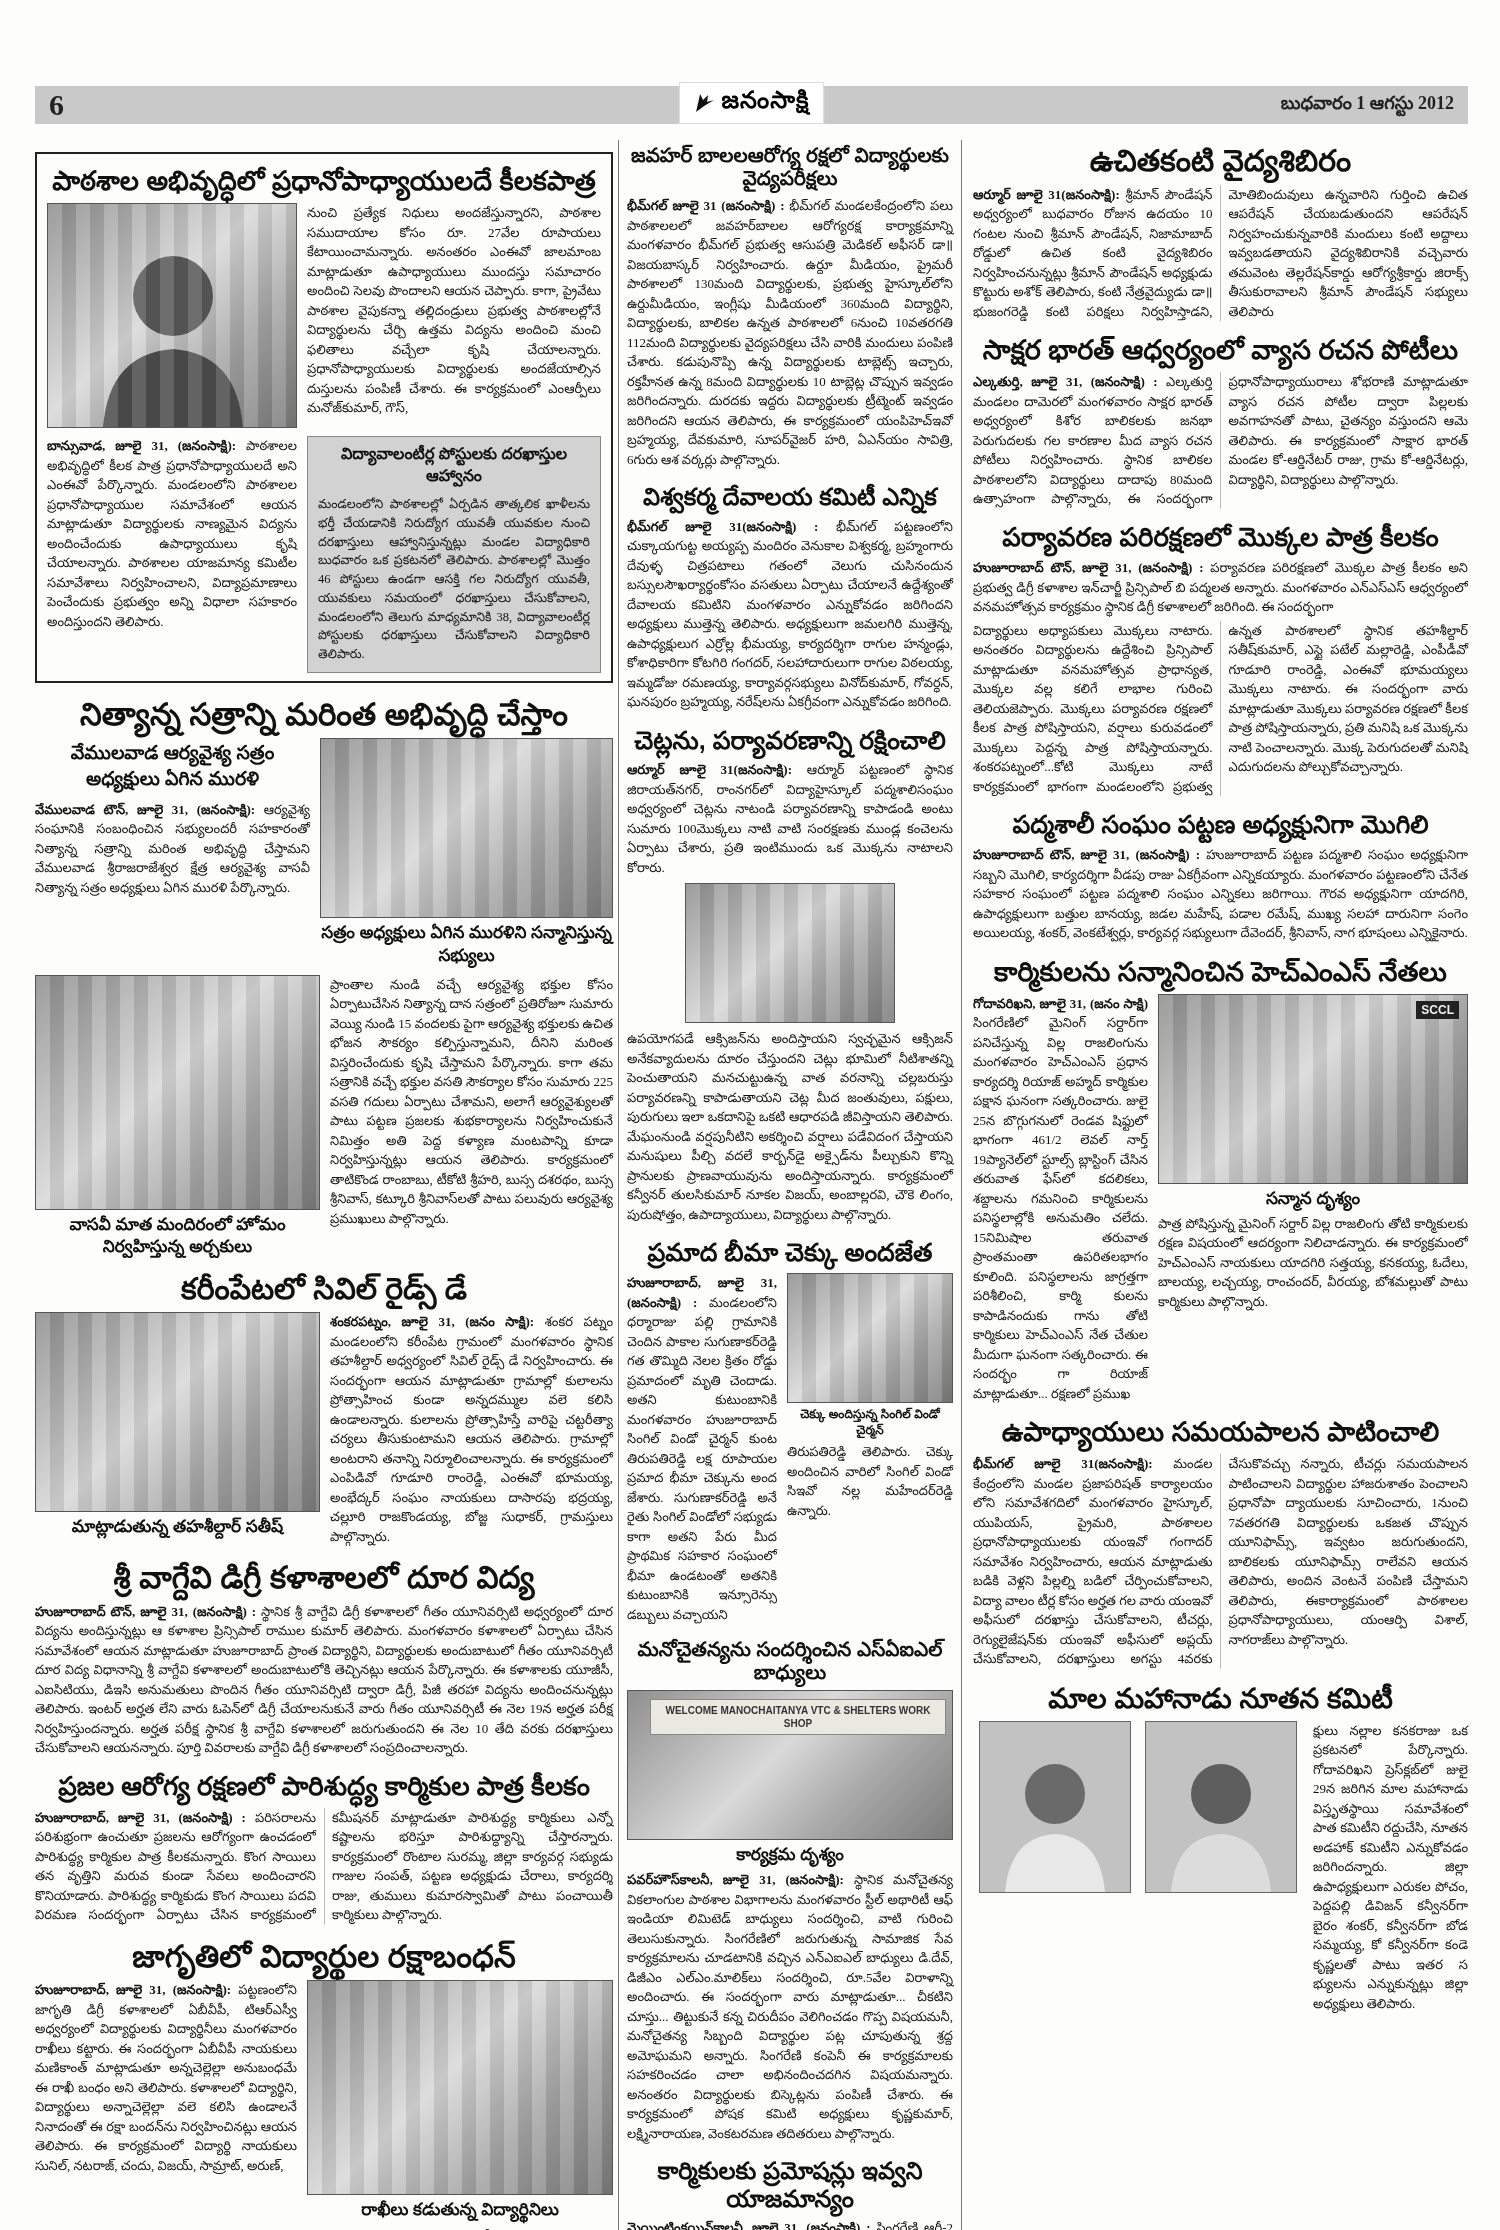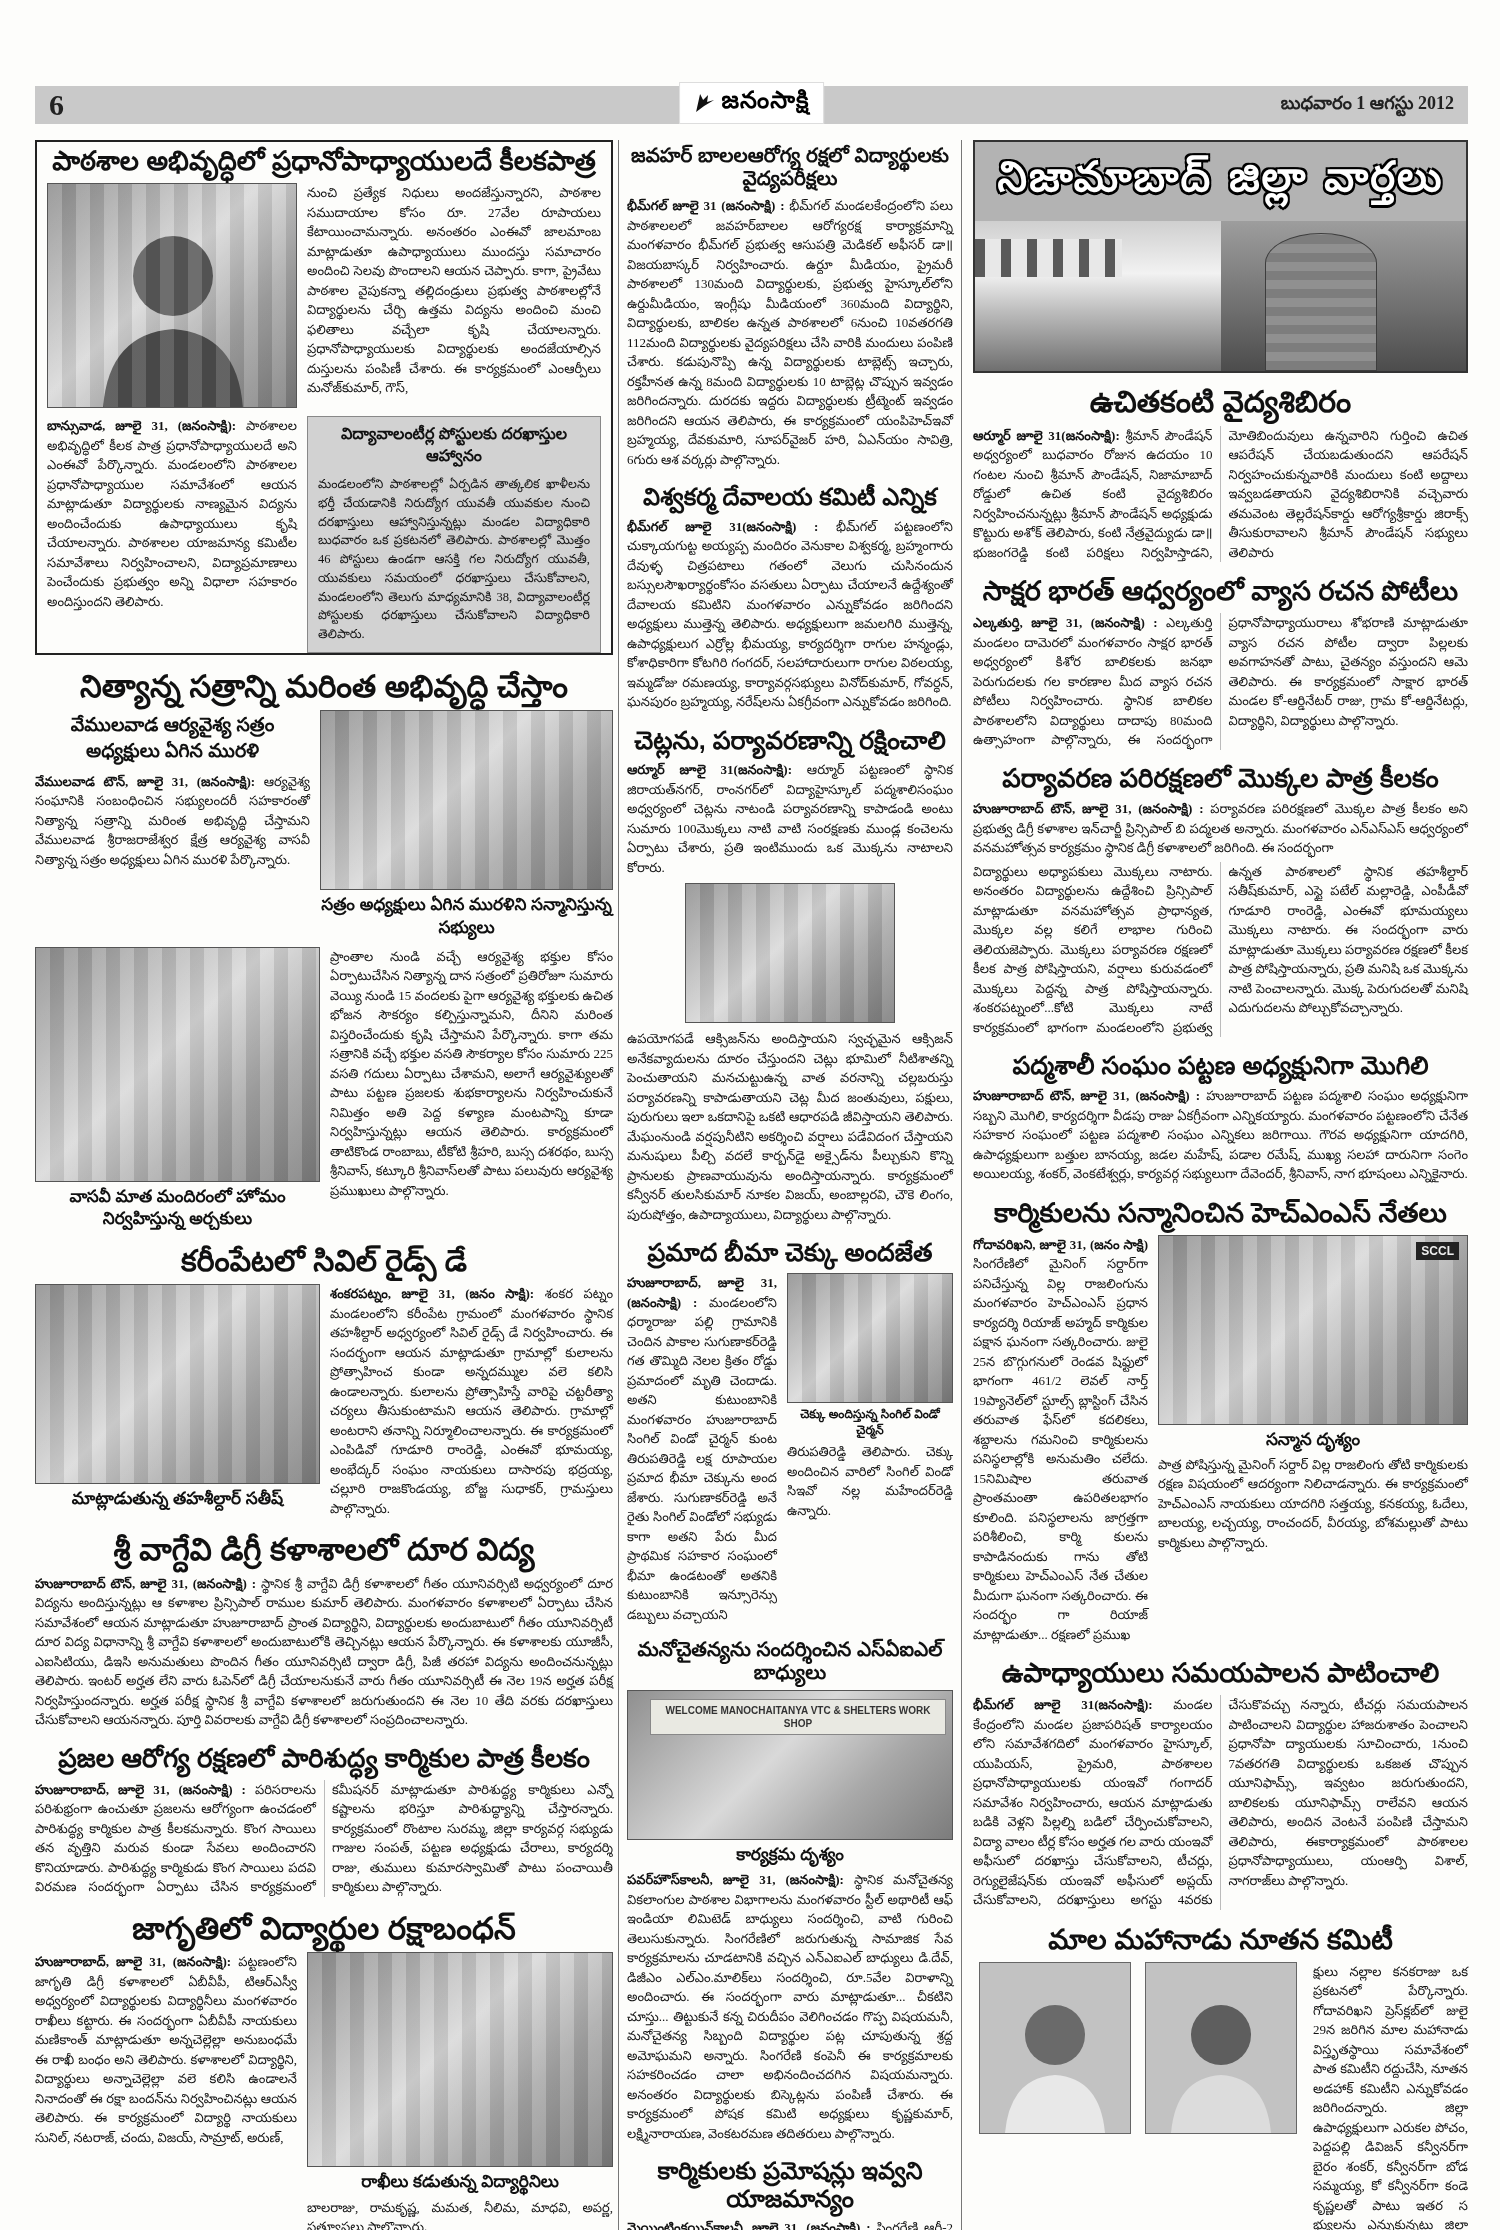--- a/index.html
+++ b/index.html
@@ -36,21 +36,21 @@
   .ph{background:linear-gradient(135deg,#8f8f8f 0%,#d9d9d9 45%,#a8a8a8 70%,#7c7c7c 100%);
       border:1px solid #555;box-sizing:border-box;position:relative;overflow:hidden;}
   .ph .shade{position:absolute;inset:0;background:repeating-linear-gradient(90deg,rgba(255,255,255,.12) 0 14px,rgba(0,0,0,.08) 14px 28px);}
   .ph .sccl{position:absolute;top:6px;right:8px;background:#222;color:#eee;font:bold 12px "Liberation Sans",sans-serif;padding:2px 5px;}
   .ph .banner{position:absolute;top:8px;left:22px;right:6px;background:#e9e9e2;color:#333;
       font:bold 10px/1.3 "Liberation Sans",sans-serif;text-align:center;padding:4px 2px;border:1px solid #888;}
   .flexrow{display:flex;gap:10px;}
   .portraits{display:flex;gap:14px;justify-content:center;}
   .portrait{width:150px;height:170px;background:#c2c2c2;border:1px solid #666;display:flex;align-items:flex-end;justify-content:center;}
   
-  .boxed{border:2px solid #222;padding:0 10px;box-sizing:border-box;}
+  .boxed{border:2px solid #222;padding:8px 10px;box-sizing:border-box;margin-top:12px;}
   .graybox{background:#d2d2d2;border:1px solid #888;padding:8px 10px;box-sizing:border-box;}
   .graybox h3{margin:0 0 6px 0;font:bold 16px "Liberation Sans",sans-serif;text-align:center;}
   
   .masthead{border:2px solid #333;margin-bottom:12px;}
   .mast-title{background:#b3b3b3;text-align:center;padding:10px 4px;}
   .mast-title span{font:900 42px "DejaVu Sans",sans-serif;color:#fff;letter-spacing:2px;
      text-shadow:-2px -2px 0 #000,2px -2px 0 #000,-2px 2px 0 #000,2px 2px 0 #000,0 3px 0 #000;}
   .mast-photos{display:flex;height:150px;}
   .mast-dam{flex:1;background:linear-gradient(180deg,#cfcfcf 0%,#f2f2f2 35%,#bdbdbd 60%,#6f6f6f 100%);position:relative;}
   .mast-dam .gates{position:absolute;top:18px;left:0;right:40%;height:38px;
@@ -248,33 +248,20 @@
         <p class="body" style="margin:0;">
           <span class="dl">మెయింటింక్లయిన్‌కాలనీ, జూలై 31, (జనంసాక్షి) :</span>
           <span>సింగరేణి ఆర్జీ-2 ఏరియా వకీల్‌పల్లి గని టిజి సెక్షన్‌లో పనిచేస్తున్న 100మంది కార్మికులకు యాజమాన్యం ప్రమోషన్లు ఇవ్వకుండా వెట్టిచాకిరి చేయించుకున్నట్లు టిబిజికేఎస్ నాయకులు ఐలి శ్రీనివాస్ సోమవారం ఒక ప్రకటనలో ఆరోపించారు. గత రెండు సంవత్సరాలుగా వివిధ కేటగిరిల్లో డిజిగ్నేషన్‌పై యాక్టింగ్ పనులు నిర్వహిస్తూ కంపెనీ లక్ష్యాన్ని సాధిస్తున్నప్పటికి వారికి ప్రమోషన్లు ఇవ్వకపోవడం శోచనీయమన్నారు. ఇప్పటికైనా వారికి ప్రమోషన్లు కల్పించాలని కోరారు. లేనియెదల టివిజికేఎస్ ఆధ్వర్యంలో ఆందోళన కార్యక్రమాలు నాయకులు సత్యనారాయణరెడ్డి, కెవి.రాఘవరెడ్డి, సారంగపాణి, సుంకరి విజయ్, సురేష్, కనకయ్య, అయిలయ్య తదితరులు హెచ్చరించారు. అదేవిధంగా హెచ్ఎంఎస్ ఆర్జీ-2 పరిధి నాయకులు దశరథం గౌడ్, లక్ష్మినారాయణ, వేముల మల్లేశం, ఫయాజ్, అశోక్, రాజయ్య, కొమురయ్య, శేఖర్, రత్నం, మొండయ్యలు వకీల్‌పల్లి కార్మికులకు వెంటనే ప్రమోషన్లు కల్పించాలని యాజమాన్యాన్ని డిమాండ్ చేశారు.</span>
         </p>
       </div>
 
     </div>
 
     <div class="colR">
 
-      <div class="masthead">
-        <div class="mast-title">
-          <span>నిజామాబాద్ జిల్లా వార్తలు</span>
-        </div>
-        <div class="mast-photos">
-          <div class="mast-dam">
-              <div class="gates"></div>
-            </div>
-          <div class="mast-fort">
-              <div class="tower"></div>
-            </div>
-        </div>
-      </div>
 
       <div class="art">
         <h2 class="s30">ఉచితకంటి వైద్యశిబిరం</h2>
         <div class="cols2 body">
           <span class="dl">ఆర్మూర్ జూలై 31(జనంసాక్షి):</span>
           <span>శ్రీమాన్ పౌండేషన్ అధ్వర్యంలో బుధవారం రోజున ఉదయం 10 గంటల నుంచి శ్రీమాన్ పౌండేషన్, నిజామాబాద్ రోడ్డులో ఉచిత కంటి వైద్యశిబిరం నిర్వహించనున్నట్లు శ్రీమాన్ పౌండేషన్ అధ్యక్షుడు కొట్టురు అశోక్ తెలిపారు, కంటి నేత్రవైద్యుడు డా॥ భుజంగరెడ్డి కంటి పరిక్షలు నిర్వహిస్తాడని, మోతిబిందువులు ఉన్నవారిని గుర్తించి ఉచిత ఆపరేషన్ చేయబడుతుందని ఆపరేషన్ నిర్వహంచుకున్నవారికి మందులు కంటి అద్దాలు ఇవ్వబడతాయని వైద్యశిబిరానికి వచ్చెవారు తమవెంట తెల్లరేషన్‌కార్డు ఆరోగ్యశ్రీకార్డు జిరాక్స్ తీసుకురావాలని శ్రీమాన్ పౌండేషన్ సభ్యులు తెలిపారు</span>
         </div>
       </div>
 
       <div class="art">

